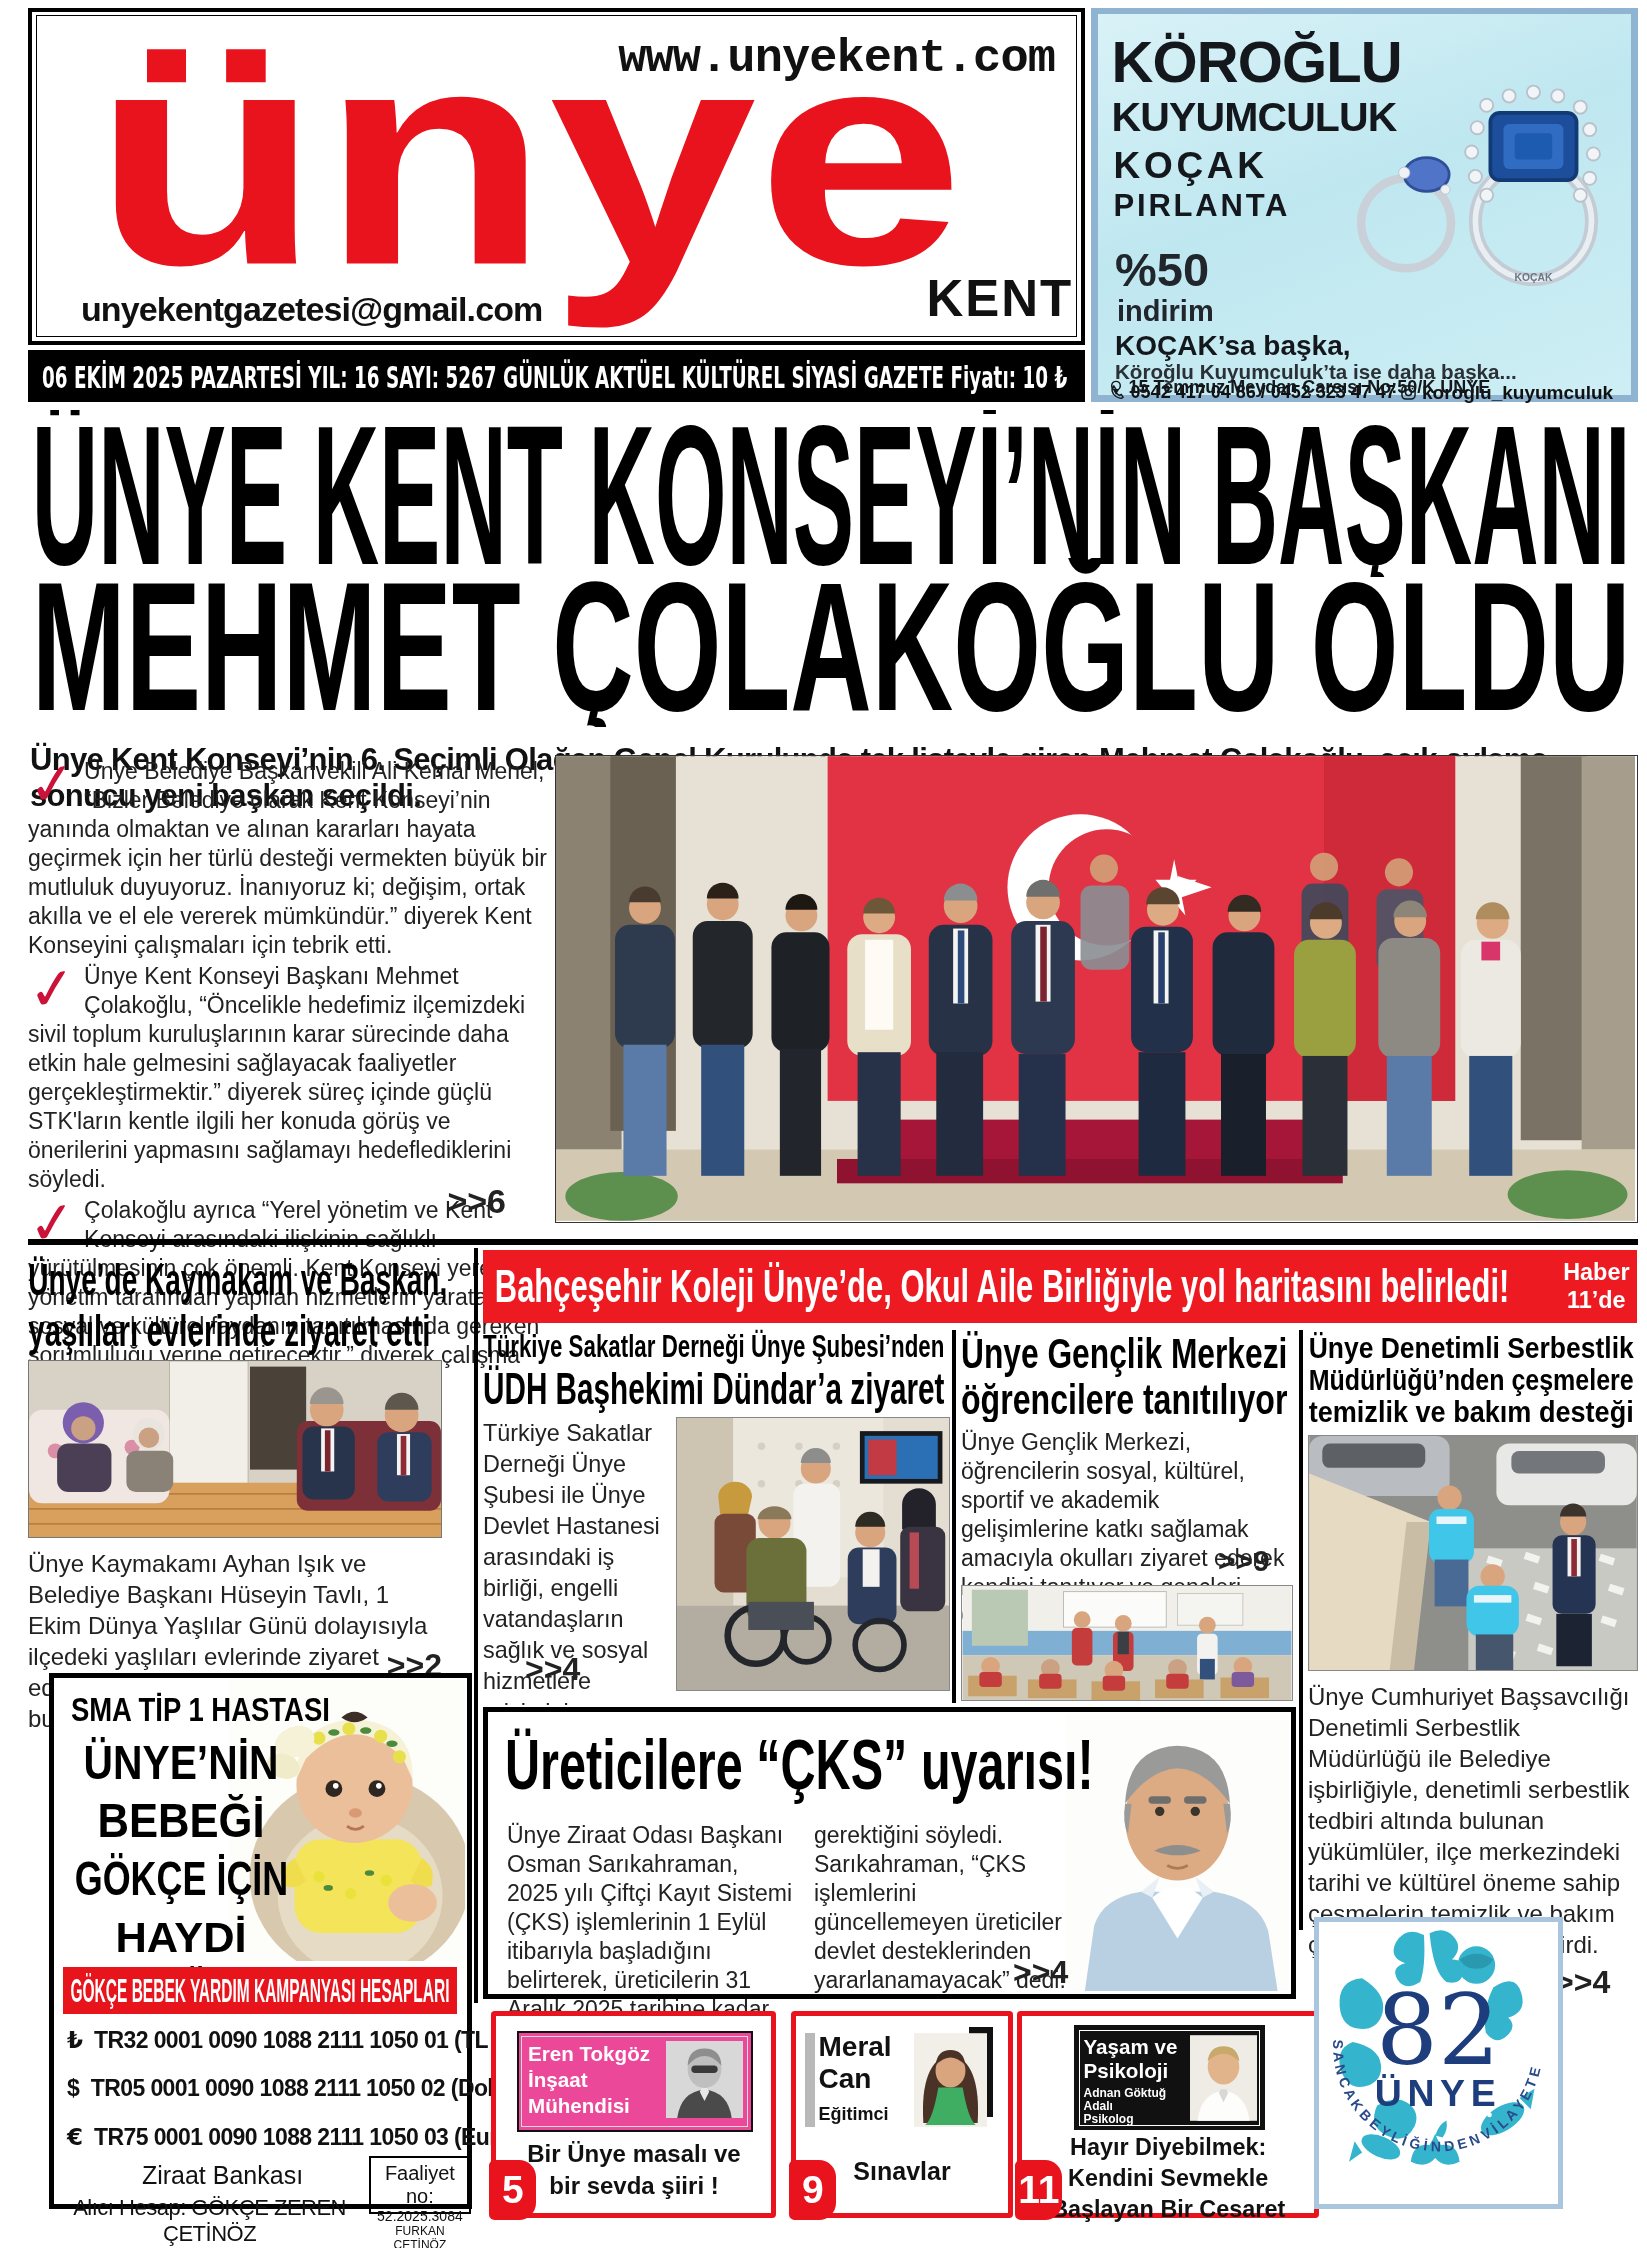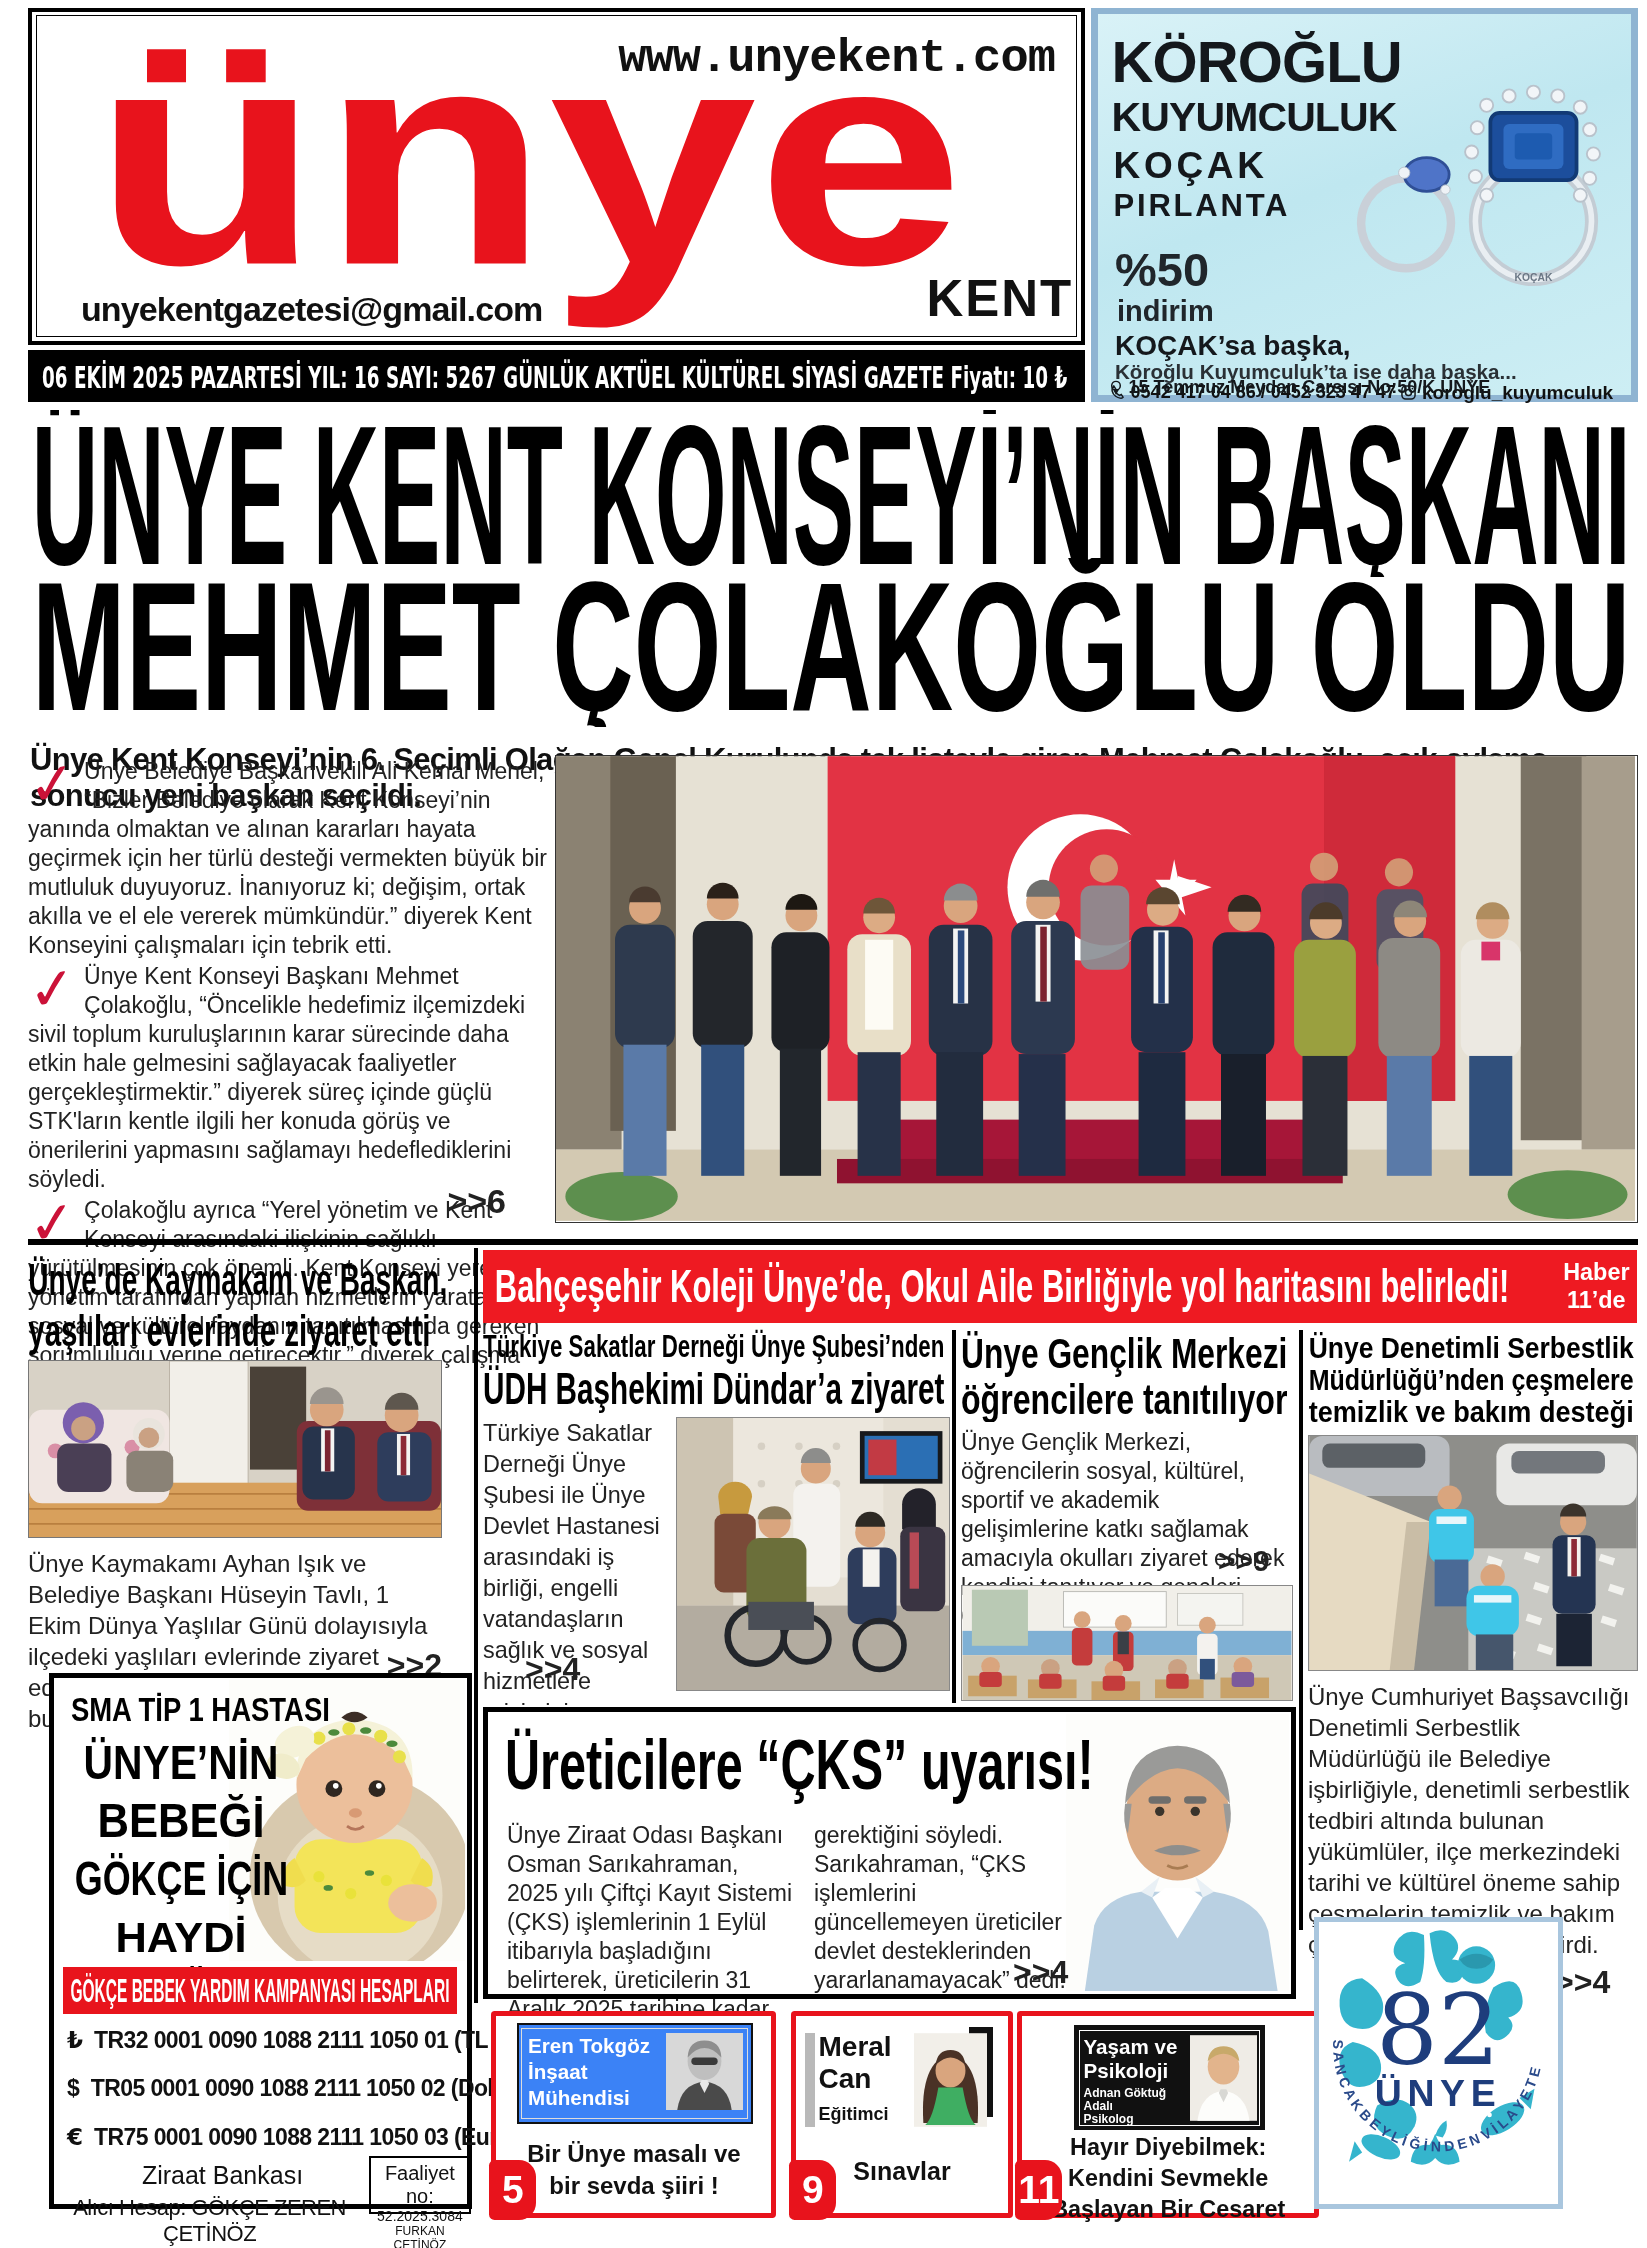--- a/index.html
+++ b/index.html
@@ -552,21 +552,21 @@
     <div class="abs" style="left:56px;top:483px;width:225px;text-align:center;font-size:25px;">Ziraat Bankası</div>
     <div class="abs" style="left:5.6px;top:517px;width:300px;text-align:center;font-size:22px;letter-spacing:-0.5px;">Alıcı Hesap: GÖKÇE ZEREN ÇETİNÖZ</div>
     <div class="abs" style="left:315px;top:478px;width:94px;height:47px;border:2.8px solid #000;padding:3.7px 1.9px;text-align:center;">
       <div style="font-size:20px;">Faaliyet no:</div>
       <div style="font-size:14px;">52.2025.3084</div>
       <div style="font-size:12px;">FURKAN ÇETİNÖZ</div>
     </div>
   </div>
 
   <div class="redcard" style="left:491px;top:2011px;width:275px;height:197px;">
-    <div class="abs" style="left:20.6px;top:7px;width:232px;height:97px;background:#3b82f6;border:2.8px solid #111;">
+    <div class="abs" style="left:20.6px;top:15px;width:232px;height:97px;background:#ec4899;border:2.8px solid #111;">
       <div class="abs" style="inset:2.8px;border:1.9px solid #dcdcdc;"></div>
       <div class="abs" style="left:9.4px;top:7.5px;color:#fff;font-weight:bold;font-size:20.6px;line-height:26px;">
         <div>Eren Tokgöz</div>
         <div>İnşaat</div>
         <div>Mühendisi</div>
       </div>
       <svg class="abs" style="right:7.5px;top:7.5px;" width="77" height="77" viewBox="0 0 82 82">
         <rect width="82" height="82" fill="#d8d8d8"></rect>
         <ellipse cx="41" cy="30" rx="18" ry="20" fill="#bfbfbf"></ellipse>
         <path d="M23 26 Q24 8 41 8 Q58 8 59 26 Q50 16 41 16 Q32 16 23 26 Z" fill="#8e8e8e"></path>

